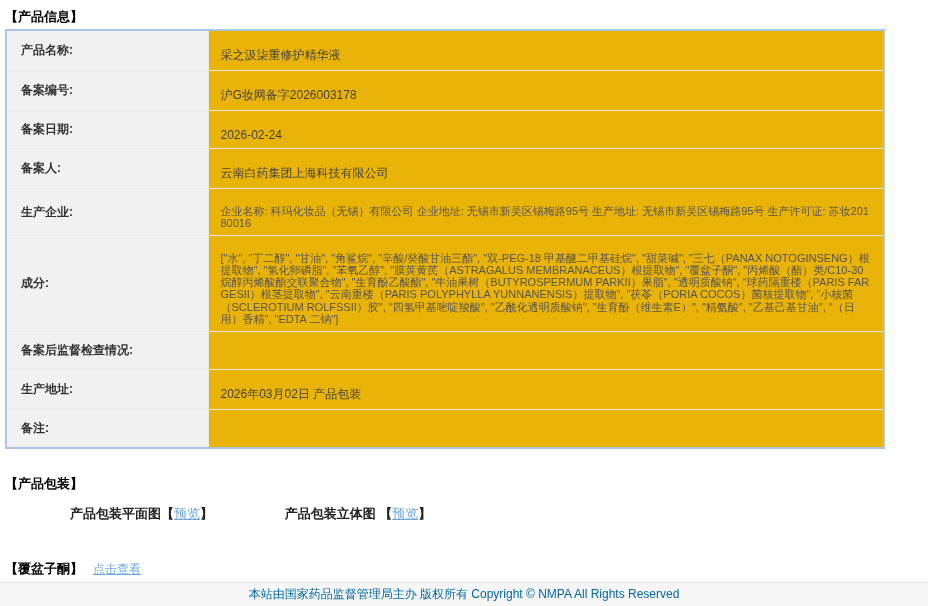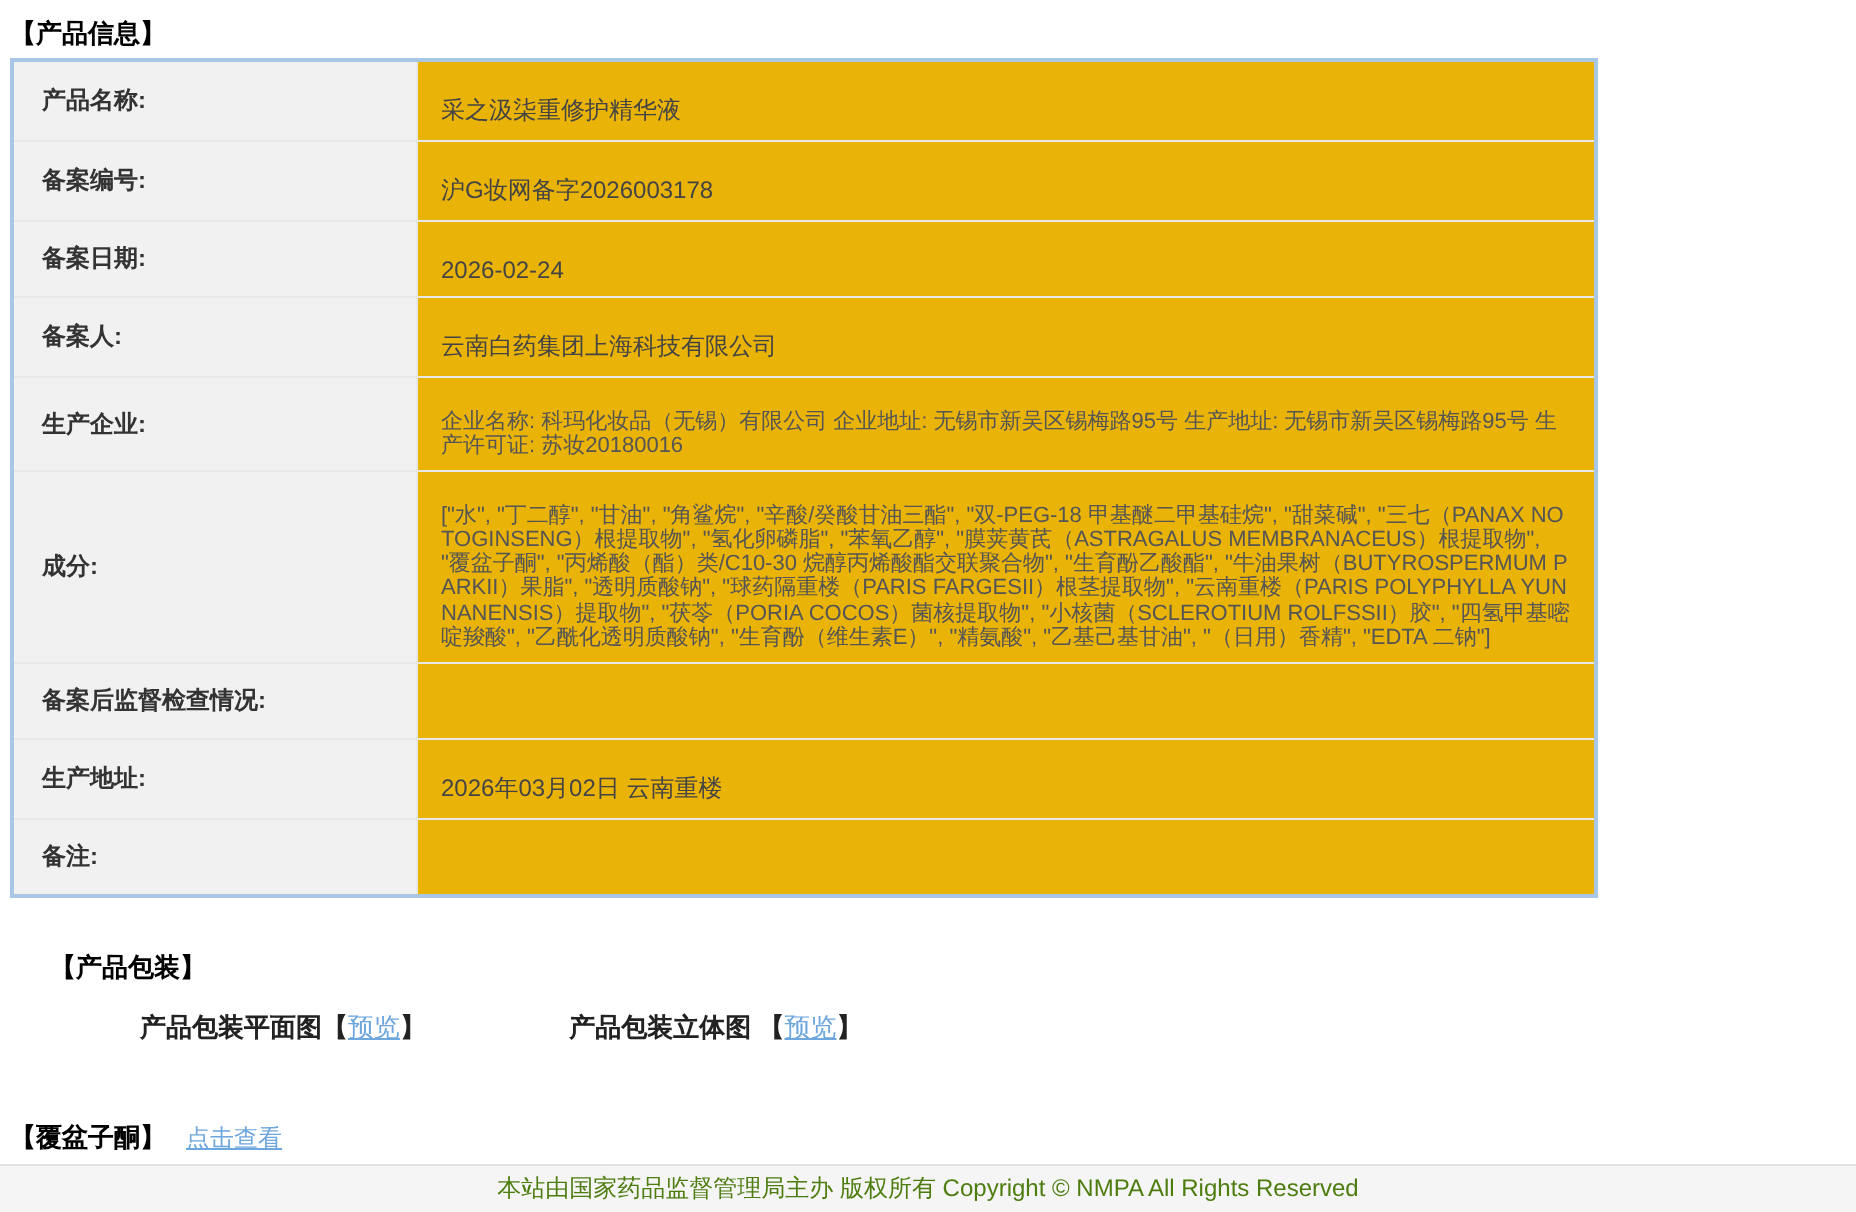--- a/index.html
+++ b/index.html
@@ -19,21 +19,21 @@
     overflow:hidden;
   }
   .page{position:relative;width:928px;height:606px;}
   .content{padding:6px 4px 0 4px;}
   .section-title{
     font-size:13px;font-weight:bold;color:#000;
     padding:2px 0 3px 1px;letter-spacing:0;
   }
   table.info-table{
     border-collapse:collapse;
-    width:794px;margin-left:1px;
+    width:880px;margin-left:1px;
     border:2px solid var(--table-border);
     table-layout:fixed;
   }
   table.info-table td{
     border:1px solid var(--row-line);
     font-size:12px;
     vertical-align:middle;
   }
   td.cell-label{
     width:202px;
@@ -46,21 +46,21 @@
     background:#eab308;
     color:#444;
     padding:16px 12px 6px 12px;
     word-break:break-all;
   }
   td.cell-value.dense{
     font-size:11px;
     line-height:1.1;
     color:#555;
   }
-  .packaging-title{margin-top:24px;margin-left:20px;}
+  .packaging-title{margin-top:24px;}
   .packaging-row{
     margin-top:9px;
     padding-left:66px;
     font-size:13px;
   }
   .pack-item{margin-right:68px;}
   .pack-label{font-weight:bold;color:#222;}
   .bracket{color:#222;font-weight:bold;}
   a.link{
     color:var(--link-blue);
@@ -74,21 +74,21 @@
     height:24px;
   }
   .bl-label{font-weight:bold;color:#000;margin-right:10px;}
   .bl-link{font-size:12px;}
   .footer{
     position:absolute;left:0;bottom:0;
     width:928px;height:24px;
     background:var(--footer-bg);
     border-top:1px solid #e2e2e2;
     text-align:center;
-    font-size:12px;color:#4d7c0f;
+    font-size:12px;color:#0369a1;
     line-height:23px;
   }
 </style>
 </head>
 <body>
 
 <div class="page">
   <div class="content">
 
     <div class="section-title">【产品信息】</div>
@@ -126,21 +126,21 @@
     <td class="cell-value dense">["水", "丁二醇", "甘油", "角鲨烷", "辛酸/癸酸甘油三酯", "双-PEG-18 甲基醚二甲基硅烷", "甜菜碱", "三七（PANAX NOTOGINSENG）根提取物", "氢化卵磷脂", "苯氧乙醇", "膜荚黄芪（ASTRAGALUS MEMBRANACEUS）根提取物", "覆盆子酮", "丙烯酸（酯）类/C10-30 烷醇丙烯酸酯交联聚合物", "生育酚乙酸酯", "牛油果树（BUTYROSPERMUM PARKII）果脂", "透明质酸钠", "球药隔重楼（PARIS FARGESII）根茎提取物", "云南重楼（PARIS POLYPHYLLA YUNNANENSIS）提取物", "茯苓（PORIA COCOS）菌核提取物", "小核菌（SCLEROTIUM ROLFSSII）胶", "四氢甲基嘧啶羧酸", "乙酰化透明质酸钠", "生育酚（维生素E）", "精氨酸", "乙基己基甘油", "（日用）香精", "EDTA 二钠"]</td>
   </tr>
 
   <tr>
     <td class="cell-label">备案后监督检查情况:</td>
     <td class="cell-value"></td>
   </tr>
 
   <tr>
     <td class="cell-label">生产地址:</td>
-    <td class="cell-value">2026年03月02日 云南重楼</td>
+    <td class="cell-value">2026年03月02日 产品包装</td>
   </tr>
 
   <tr>
     <td class="cell-label">备注:</td>
     <td class="cell-value"></td>
   </tr>
 </tbody>
     </table>
 
     <div class="section-title packaging-title">【产品包装】</div>

